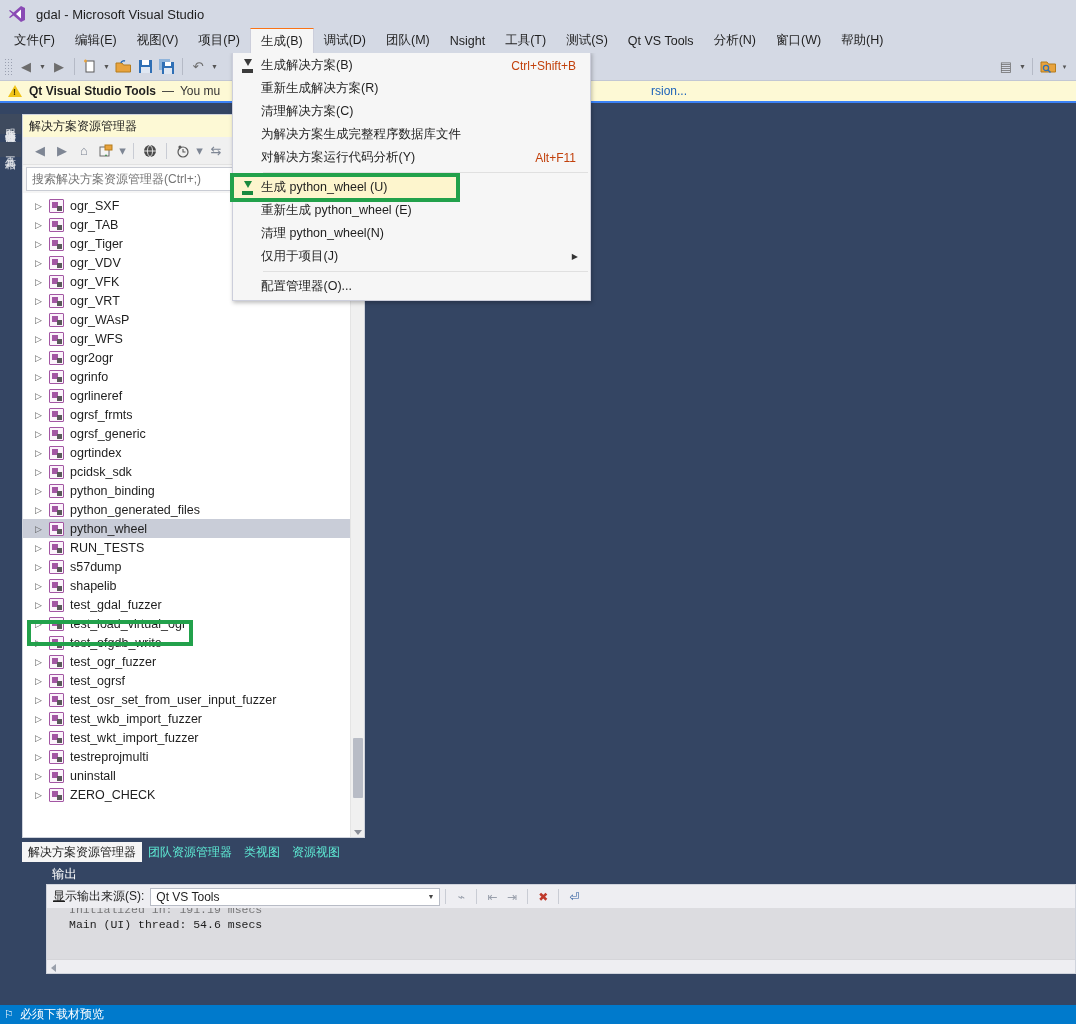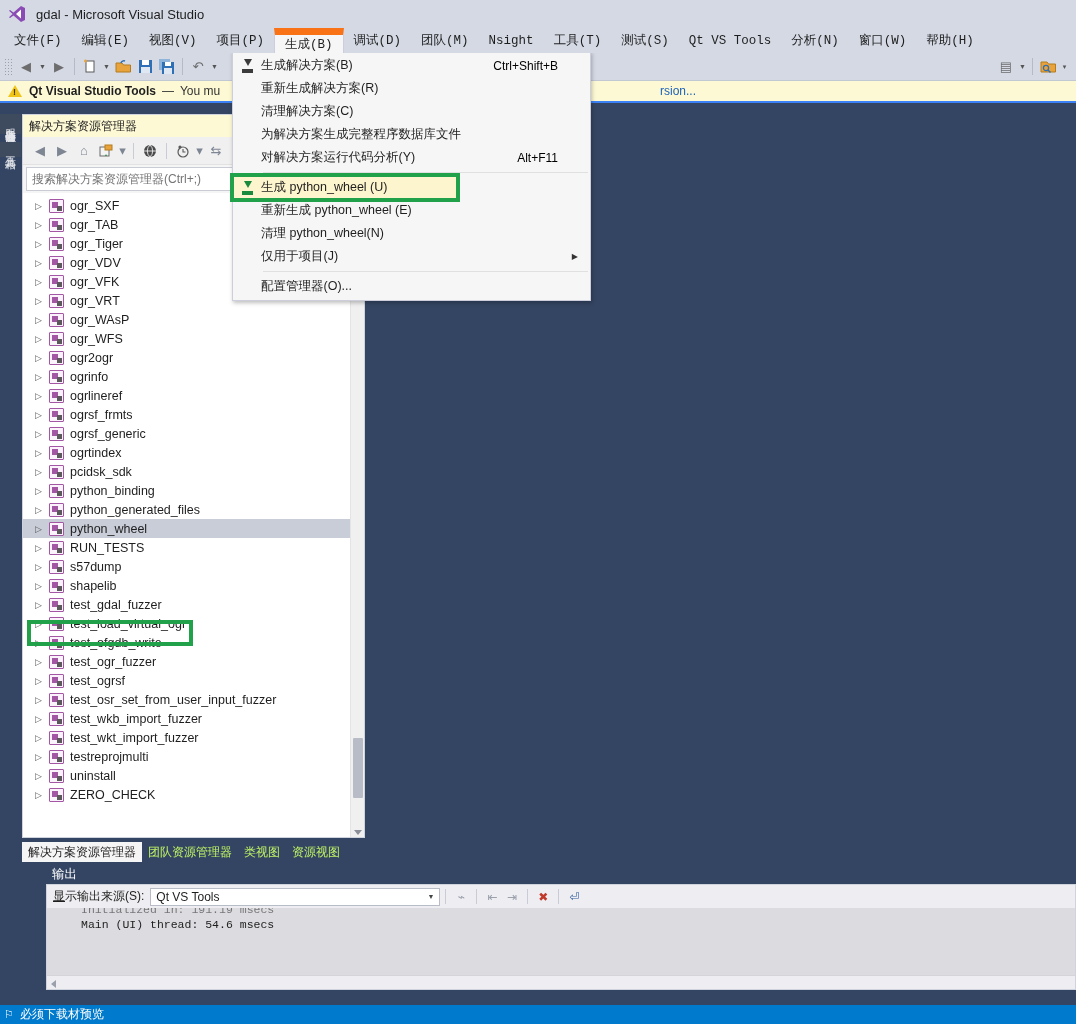--- a/index.html
+++ b/index.html
@@ -21,32 +21,32 @@
     width: 18px; height: 18px; position: relative; margin-right: 10px;
     display: flex; align-items: center; justify-content: center;
   }
   .vs-logo svg { display:block; }
   .title-text { font-size: 13px; color: #1e1e1e; }
 
   
   .menubar {
     height: 25px; background: #d4d9e4;
     display: flex; align-items: stretch; padding-left: 4px;
-    position: relative; z-index: 60; font-family: Liberation Mono, monospace;
+    position: relative; z-index: 60;
   }
   .menu-item {
     padding: 0 10px; display: flex; align-items: center;
     font-size: 12.5px; color: #1e1e1e; white-space: nowrap;
     cursor: default;
   }
   .menu-item.active {
     background: #f6f6f6;
     border-left: 1px solid #cccedb;
     border-right: 1px solid #cccedb;
-    border-top: 7px solid #f97316;
+    border-top: 1px solid #f97316;
   }
 
   
   .toolbar {
     height: 28px; background: #d4d9e4;
     display: flex; align-items: center; padding-left: 4px;
     border-bottom: 1px solid #c2c7d4;
   }
   .grip { width: 8px; height: 18px; margin-right: 3px;
     background-image: radial-gradient(circle, #9aa0b0 1px, transparent 1px);
@@ -66,21 +66,21 @@
     display: flex; align-items: center; padding-left: 8px;
     font-size: 12px; color: #1e1e1e; position: relative; z-index: 5;
   }
   .warn-tri { width: 0; height: 0; border-left: 7px solid transparent;
     border-right: 7px solid transparent; border-bottom: 12px solid #f0c419;
     margin-right: 7px; position: relative; }
   .warn-tri::after { content: "!"; position: absolute; left: -2px; top: 2px;
     font-size: 9px; font-weight: bold; color: #4a3a00; }
   .qt-strong { font-weight: bold; }
   .qt-dim { color: #333; margin-left: 6px; }
-  .qt-right { position: absolute; right: 380px; color: #1c62b9; }
+  .qt-right { position: absolute; right: 389px; color: #1c62b9; }
 
   
   .workspace { position: absolute; left: 0; top: 106px; right: 0; bottom: 19px; }
 
   
   .vtabs {
     position: absolute; left: 0; top: 8px; width: 20px;
     display: flex; flex-direction: column; align-items: center;
   }
   .vtab {
@@ -154,21 +154,21 @@
     border-top: 5px solid #8b8f99;
   }
 
   
   .sol-tabs {
     position: absolute; left: 22px; top: 736px; height: 20px;
     display: flex; align-items: stretch;
   }
   .sol-tab {
     padding: 0 6px; display: flex; align-items: center;
-    font-size: 12px; color: #bef264; background: transparent;
+    font-size: 12px; color: #5eead4; background: transparent;
   }
   .sol-tab.active { background: #f5f5f5; color: #1e1e1e; }
 
   
   .out-panel {
     position: absolute; left: 22px; top: 758px; right: 0; height: 140px; margin-left: 24px;
   }
   .out-title {
     height: 20px; color: #ffffff; font-size: 12.5px;
     display: flex; align-items: center; padding-left: 6px;
@@ -187,23 +187,23 @@
   .out-combo .caret {
     position: absolute; right: 5px; font-size: 7px; color: #444;
   }
   .ot-sep { width: 1px; height: 15px; background: #c9ccd4; margin: 0 5px; }
   .ot-btn { width: 20px; height: 20px; display:flex; align-items:center;
     justify-content:center; color:#9aa0ac; font-size: 12px; }
   .ot-btn.active { color: #c0392b; }
   .ot-btn.blue { color: #2f5d9e; }
   .out-body {
     background: #dcdce0; border: 1px solid #cfd3dc; border-top: 0;
-    height: 82px; position: relative; overflow: hidden;
+    height: 66px; position: relative; overflow: hidden;
     font-family: "Liberation Mono", "DejaVu Sans Mono", monospace;
-    font-size: 11.5px; color: #1e1e1e; padding-left: 34px;
+    font-size: 11.5px; color: #1e1e1e; padding-left: 22px;
   }
   .out-line { height: 15px; line-height: 15px; white-space: pre; }
   .out-line.clipped { margin-top: -6px; opacity: .55; }
   .out-hscroll {
     position: absolute; left: 0; bottom: 0; right: 0; height: 14px;
     background: #eeeef2; border-top: 1px solid #d5d5d9;
   }
   .out-hscroll::before {
     content: ""; position: absolute; left: 4px; top: 4px; width: 0; height: 0;
     border-top: 4px solid transparent; border-bottom: 4px solid transparent;
@@ -224,21 +224,21 @@
     background: #f6f6f6; border: 1px solid #cccedb;
     box-shadow: 1px 2px 4px rgba(0,0,0,.25); z-index: 50; padding: 2px 0;
   }
   .dd-item {
     height: 23px; display: flex; align-items: center; font-size: 12.5px;
     color: #1e1e1e; position: relative; padding-left: 0;
   }
   .dd-gutter { width: 28px; flex: 0 0 28px; display: flex;
     align-items: center; justify-content: center; }
   .dd-label { flex: 1; white-space: nowrap; }
-  .dd-shortcut { margin-right: 32px; font-size: 12px; color: #000000; }
+  .dd-shortcut { margin-right: 14px; font-size: 12px; color: #c2410c; }
   .dd-submenu { margin-right: 12px; font-size: 8px; color: #333; }
   .dd-sep { height: 1px; background: #e0e0e0; margin: 3px 2px 3px 30px; }
   .dd-item.highlight { background: #fdf5cd; }
   .dd-item.highlight-box {
     outline: 4px solid #22a14b; outline-offset: -1px;
     width: 224px; z-index: 3;
   }
   .build-icon { width: 15px; height: 14px; position: relative; }
   .build-icon .bar { position:absolute; left:2px; right:2px; bottom:0;
     height:4px; background:#3b3b3b; }

